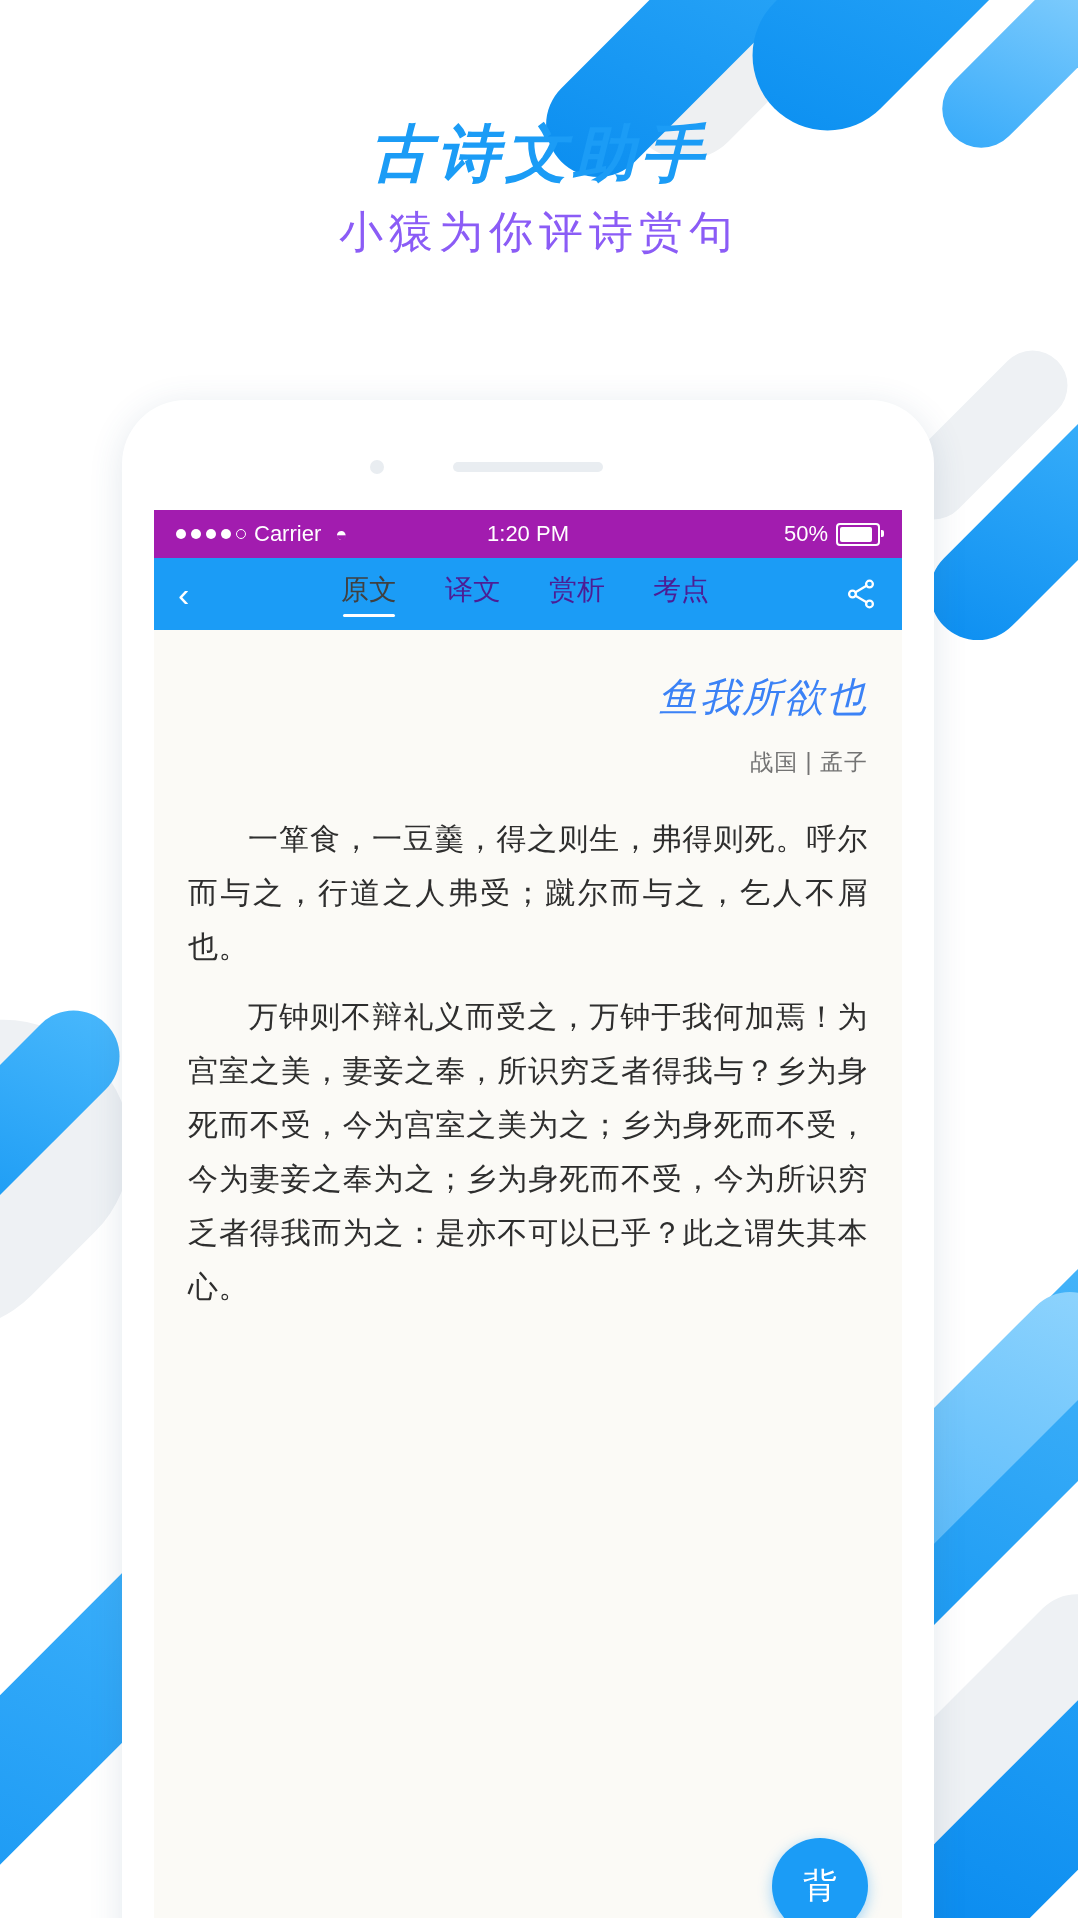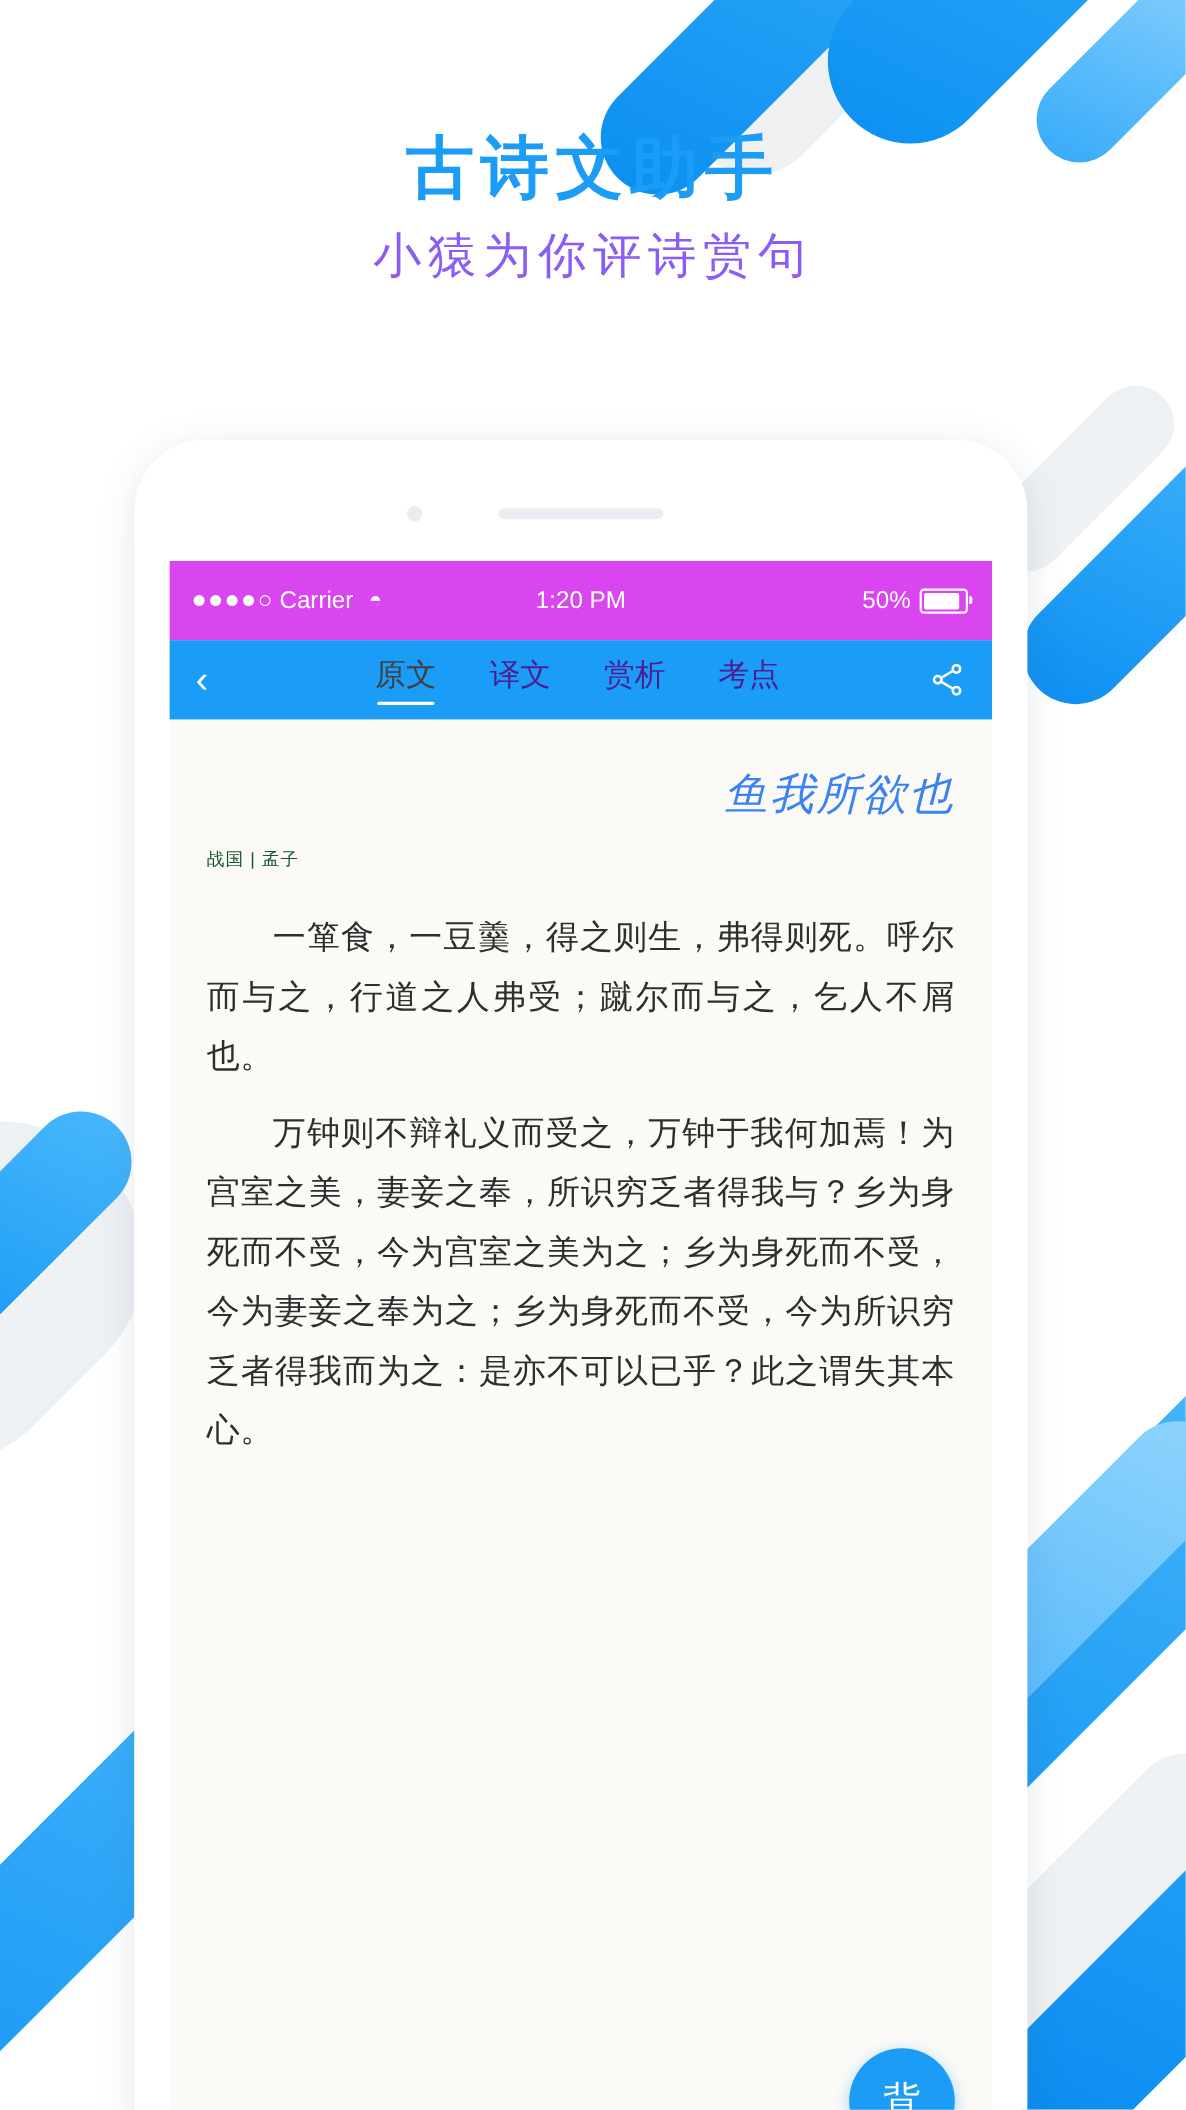--- a/index.html
+++ b/index.html
@@ -122,20 +122,21 @@
     left: 0; right: 0;
     text-align: center;
     z-index: 5;
   }
   .title-main {
     font-size: 62px;
     font-weight: bold;
     color: #1b9cf6;
     letter-spacing: 6px;
     line-height: 1.15;
+    font-style: italic;
   }
   .title-sub {
     margin-top: 14px;
     font-size: 44px;
     color: #8b5cf6;
     letter-spacing: 6px;
     font-weight: 300;
   }
 
   
@@ -177,25 +178,25 @@
     margin: 0 32px;
     height: 1460px;
     background: #fbfaf6;
     overflow: hidden;
     position: relative;
   }
 
   
   .statusbar {
     height: 48px;
-    background: #d946ef;
+    background: #a21caf;
     color: #ffffff;
     display: flex;
     align-items: center;
-    padding: 12px 22px;
+    padding: 0 22px;
     font-size: 22px;
   }
   .sb-left {
     display: flex;
     align-items: center;
     gap: 8px;
     flex: 1;
   }
   .dots {
     display: inline-flex;
@@ -305,24 +306,24 @@
     box-sizing: border-box;
   }
   .poem-title {
     text-align: right;
     font-size: 40px;
     color: #3b82f6;
     letter-spacing: 2px;
     font-style: italic;
   }
   .poem-meta {
-    text-align: left;
+    text-align: right;
     margin-top: 22px;
-    font-size: 16px;
-    color: #14532d;
+    font-size: 23px;
+    color: #737373;
     letter-spacing: 1px;
   }
   .poem-body {
     margin-top: 34px;
     font-size: 30px;
     line-height: 54px;
     color: #2e2e2e;
     text-align: justify;
     letter-spacing: 0.5px;
   }

